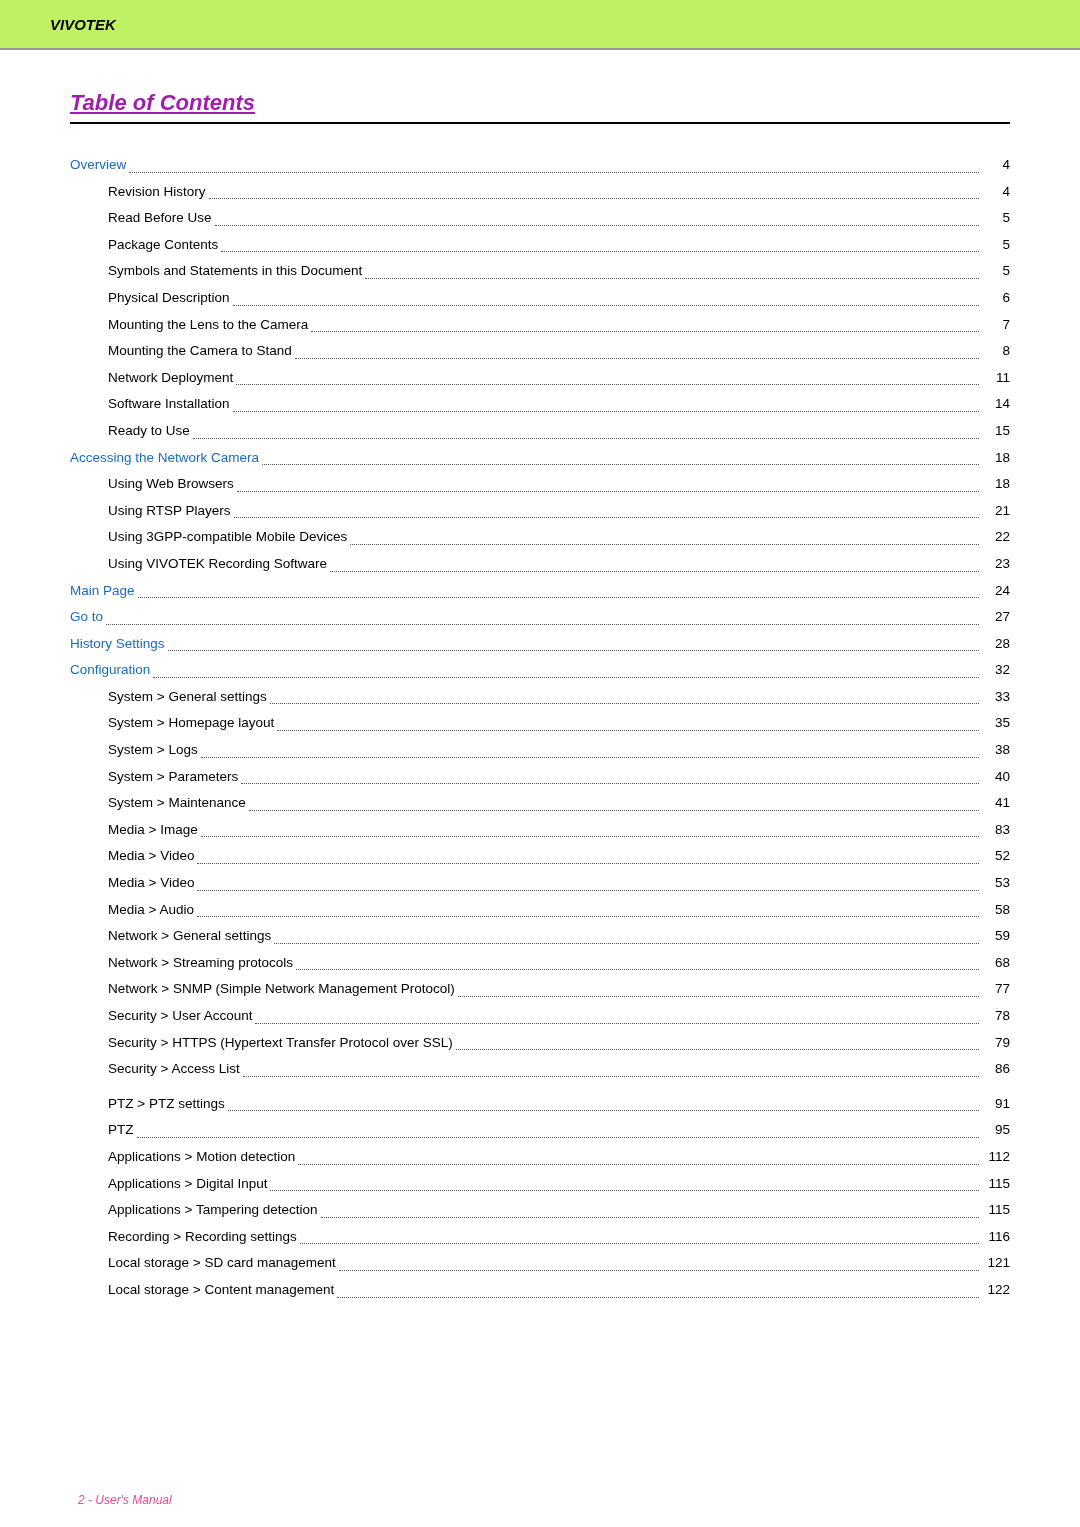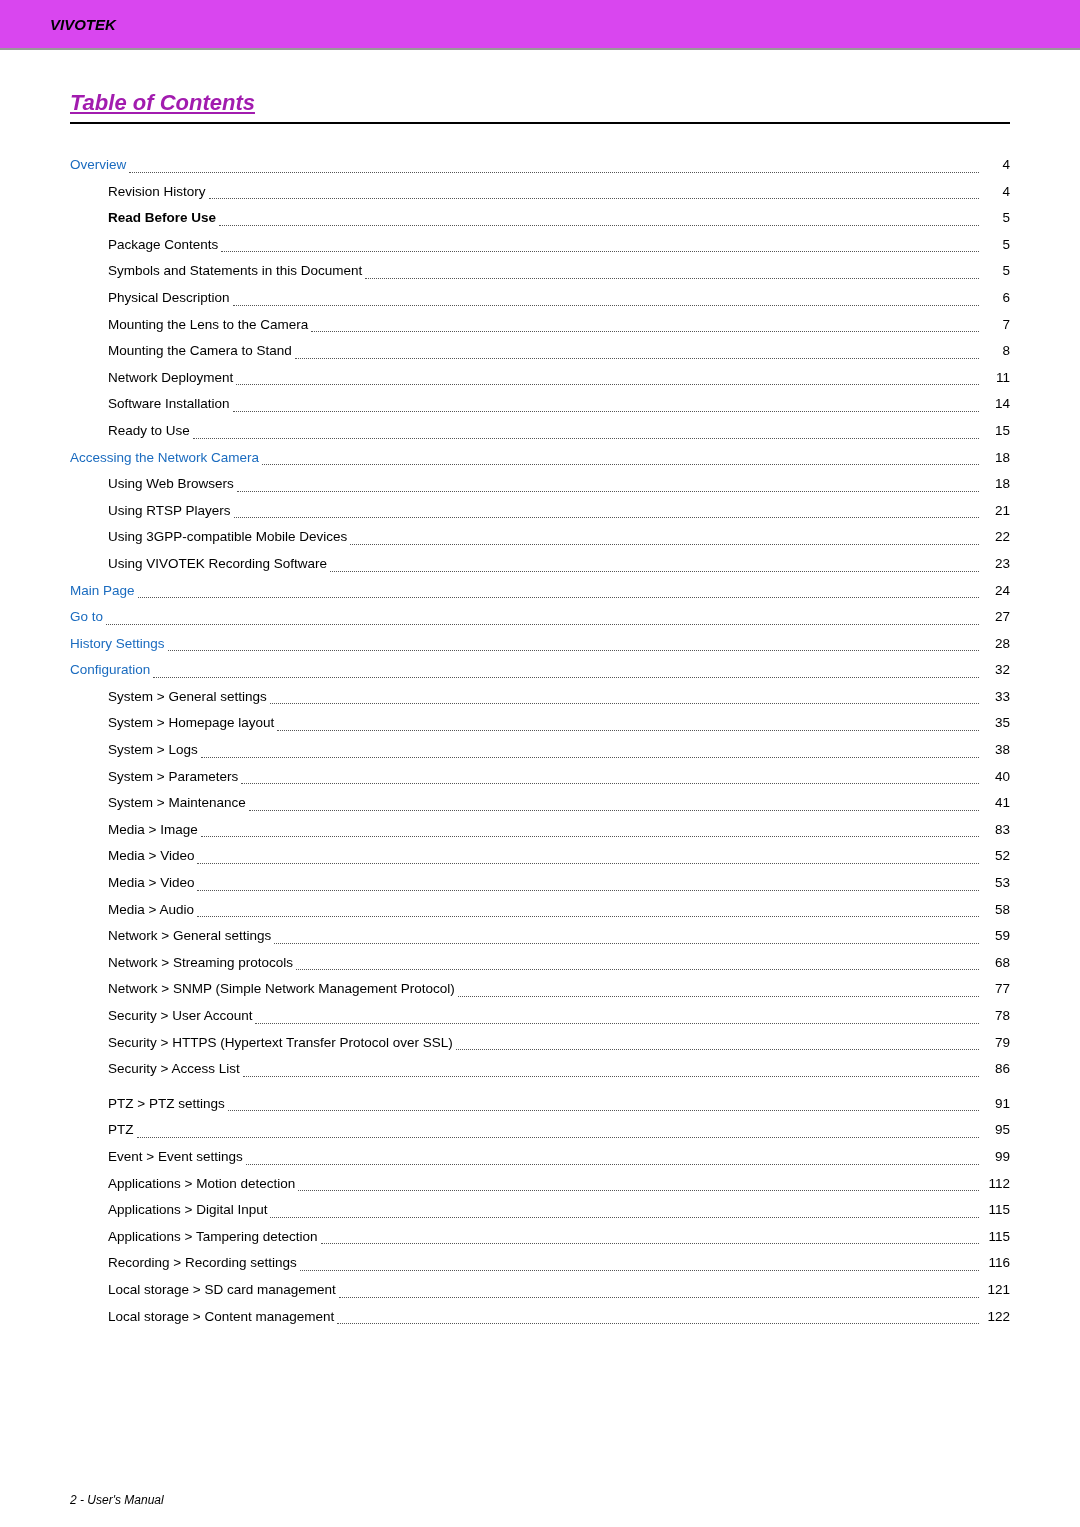--- a/index.html
+++ b/index.html
@@ -11,21 +11,21 @@
     body {
       font-family: Arial, Helvetica, sans-serif;
       background: #ffffff;
       color: #000000;
       width: 1080px;
       min-height: 1527px;
       position: relative;
     }
 
     .header-bar {
-      background: #d946ef;
+      background: #bef264;
       height: 50px;
       display: flex;
       align-items: center;
       padding: 0 50px;
       border-bottom: 2px solid #999;
     }
 
     .header-logo {
       font-weight: bold;
       font-style: italic;
@@ -44,23 +44,23 @@
       text-decoration: underline;
       color: #a21caf;
       margin-bottom: 30px;
       padding-bottom: 6px;
       border-bottom: 2px solid #000;
     }
 
     .footer {
       position: absolute;
       bottom: 20px;
-      left: 70px;
+      left: 78px;
       font-size: 12px;
-      color: #000000;
+      color: #ec4899;
       font-style: italic;
     }
 
     .toc-entry {
       display: flex;
       align-items: flex-end;
       width: 100%;
       margin-bottom: 5px;
       line-height: 1.6;
     }
@@ -101,21 +101,21 @@
         <span class="toc-entry-label link-color" style="padding-left: 0px;">Overview</span>
         <span class="toc-entry-dots"></span>
         <span class="toc-entry-page">4</span>
       </div>
       <div class="toc-entry">
         <span class="toc-entry-label" style="padding-left: 38px;">Revision History</span>
         <span class="toc-entry-dots"></span>
         <span class="toc-entry-page">4</span>
       </div>
       <div class="toc-entry">
-        <span class="toc-entry-label" style="padding-left: 38px; font-weight: bold;">Read Before Use</span>
+        <span class="toc-entry-label" style="padding-left: 38px;">Read Before Use</span>
         <span class="toc-entry-dots"></span>
         <span class="toc-entry-page">5</span>
       </div>
       <div class="toc-entry">
         <span class="toc-entry-label" style="padding-left: 38px;">Package Contents</span>
         <span class="toc-entry-dots"></span>
         <span class="toc-entry-page">5</span>
       </div>
       <div class="toc-entry">
         <span class="toc-entry-label" style="padding-left: 38px;">Symbols and Statements in this Document</span>
@@ -274,25 +274,20 @@
       </div>
       <div class="toc-entry">
         <span class="toc-entry-label" style="padding-left: 38px; margin-top: 8px;">PTZ &gt; PTZ settings</span>
         <span class="toc-entry-dots"></span>
         <span class="toc-entry-page">91</span>
       </div>
       <div class="toc-entry">
         <span class="toc-entry-label" style="padding-left: 38px;">PTZ</span>
         <span class="toc-entry-dots"></span>
         <span class="toc-entry-page">95</span>
-      </div>
-      <div class="toc-entry">
-        <span class="toc-entry-label" style="padding-left: 38px;">Event &gt; Event settings</span>
-        <span class="toc-entry-dots"></span>
-        <span class="toc-entry-page">99</span>
       </div>
       <div class="toc-entry">
         <span class="toc-entry-label" style="padding-left: 38px;">Applications &gt; Motion detection</span>
         <span class="toc-entry-dots"></span>
         <span class="toc-entry-page">112</span>
       </div>
       <div class="toc-entry">
         <span class="toc-entry-label" style="padding-left: 38px;">Applications &gt; Digital Input</span>
         <span class="toc-entry-dots"></span>
         <span class="toc-entry-page">115</span>

